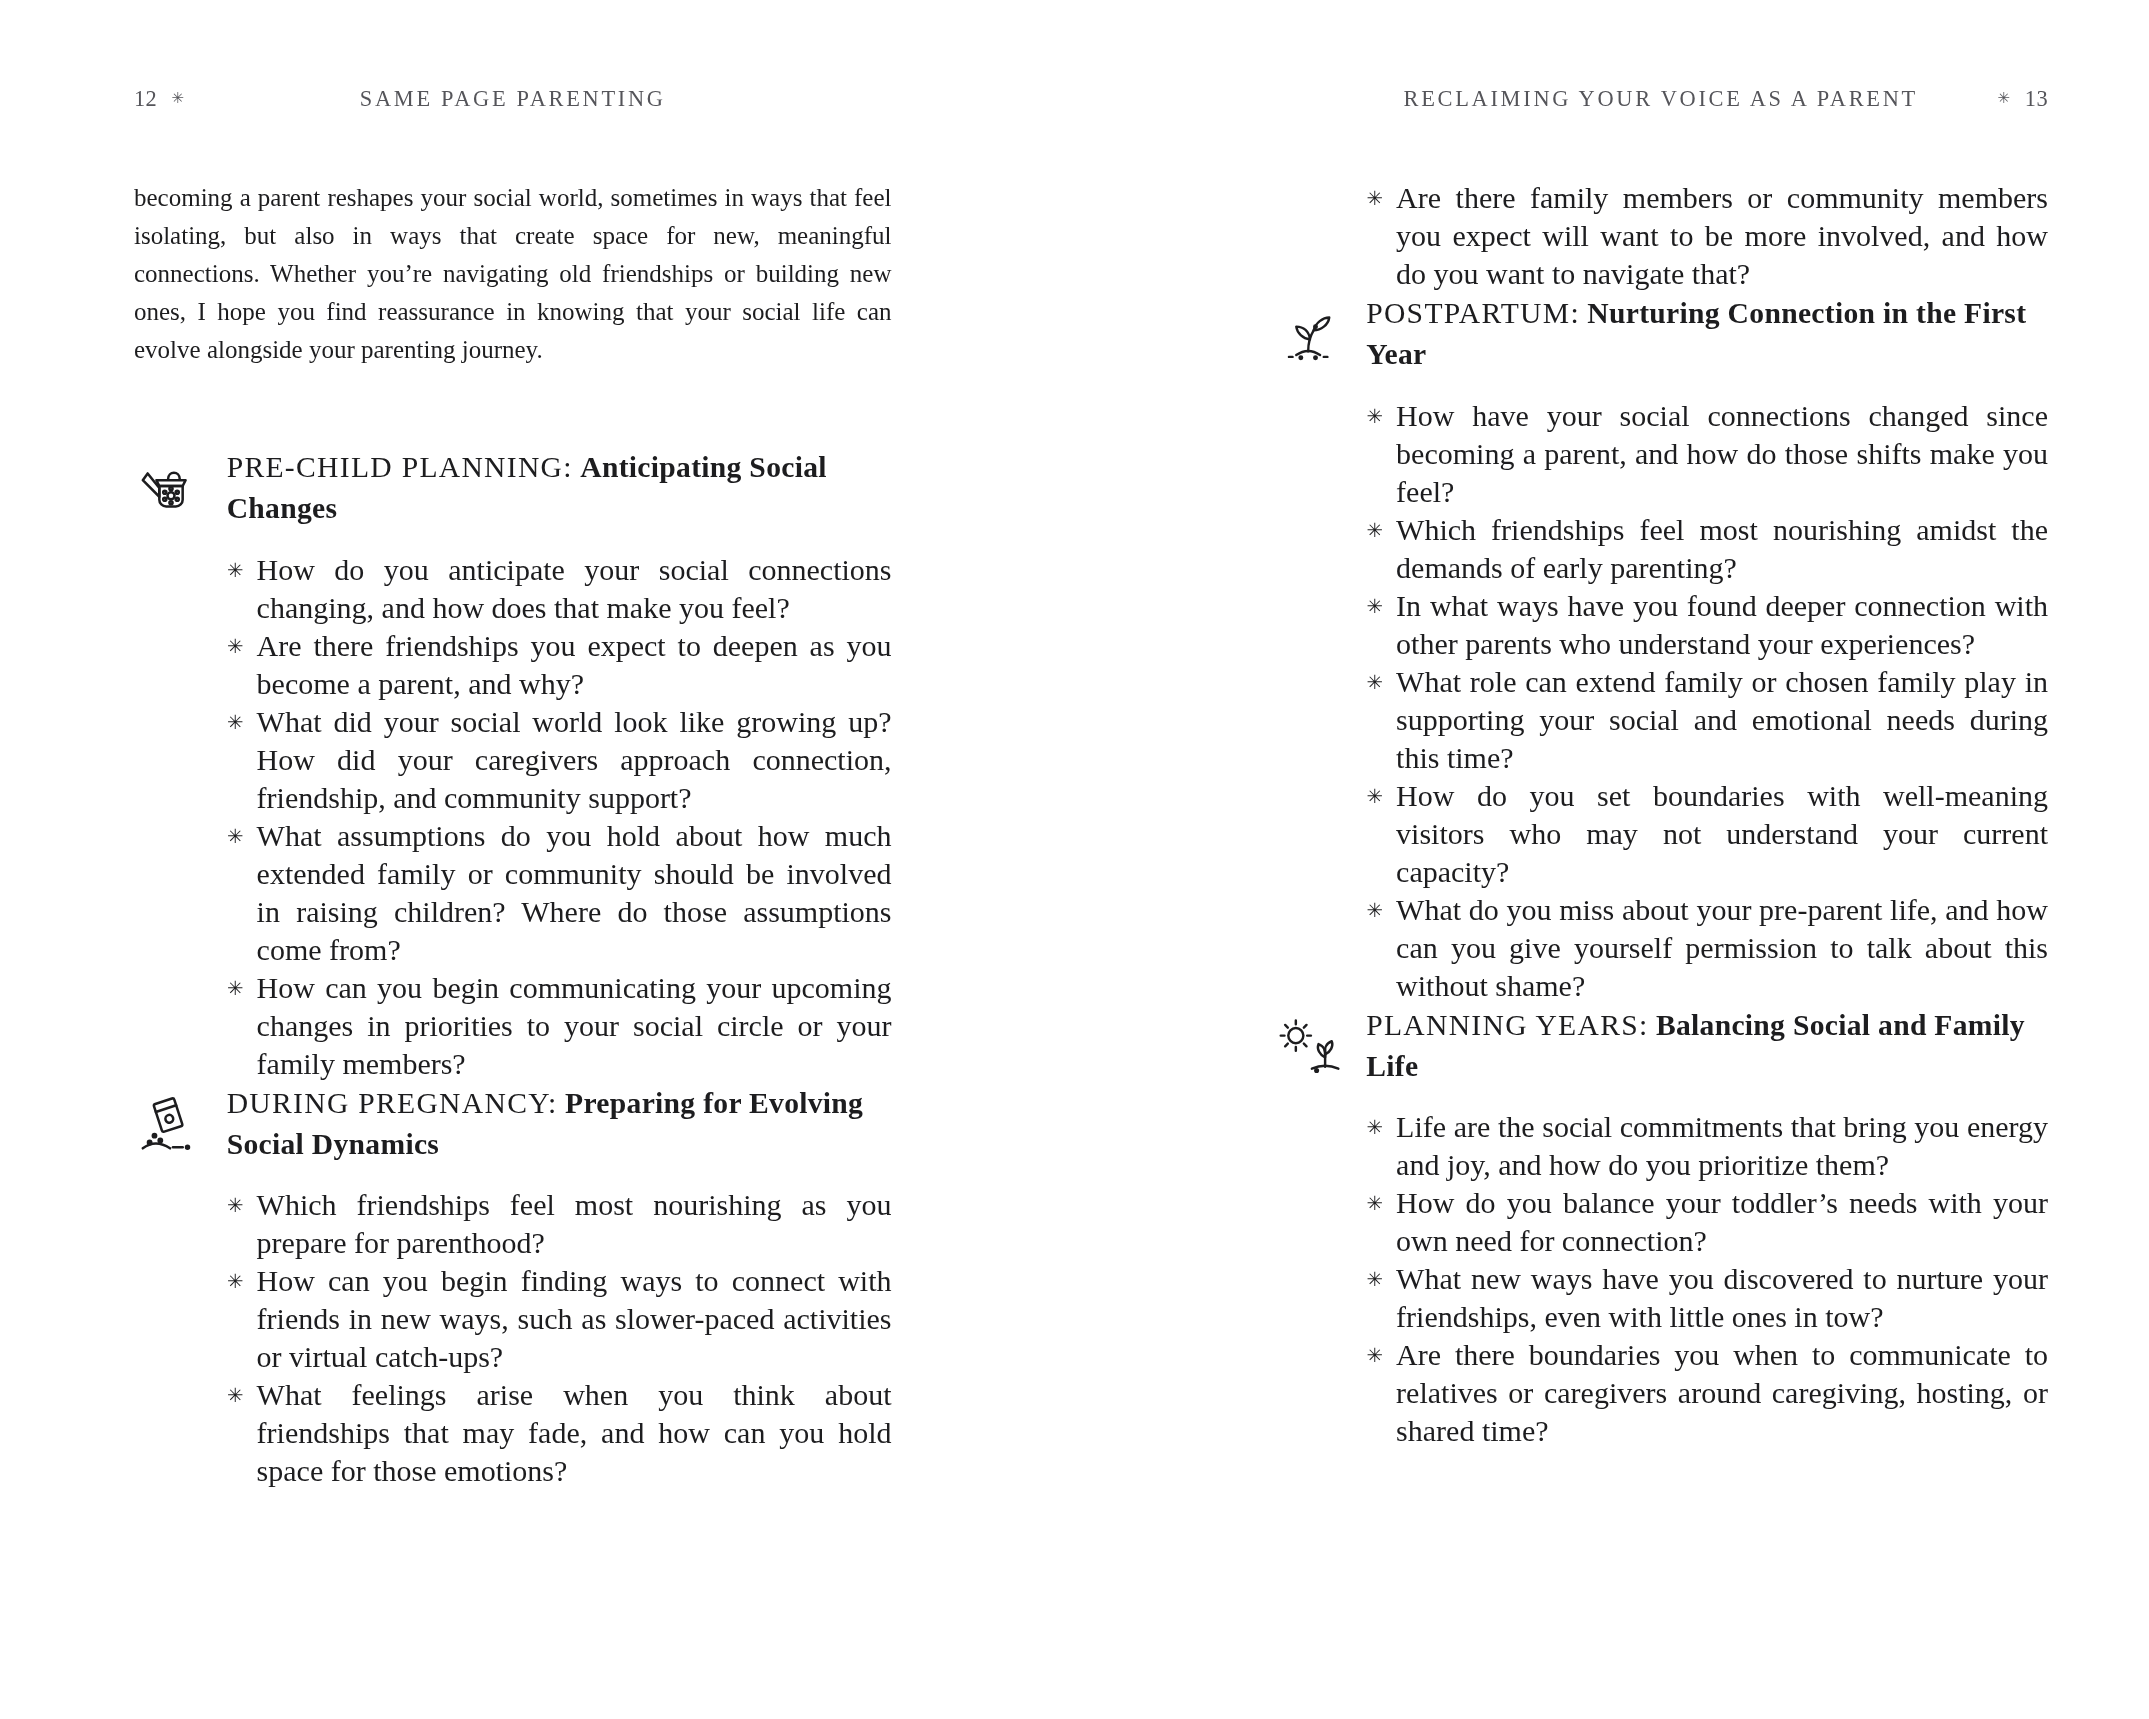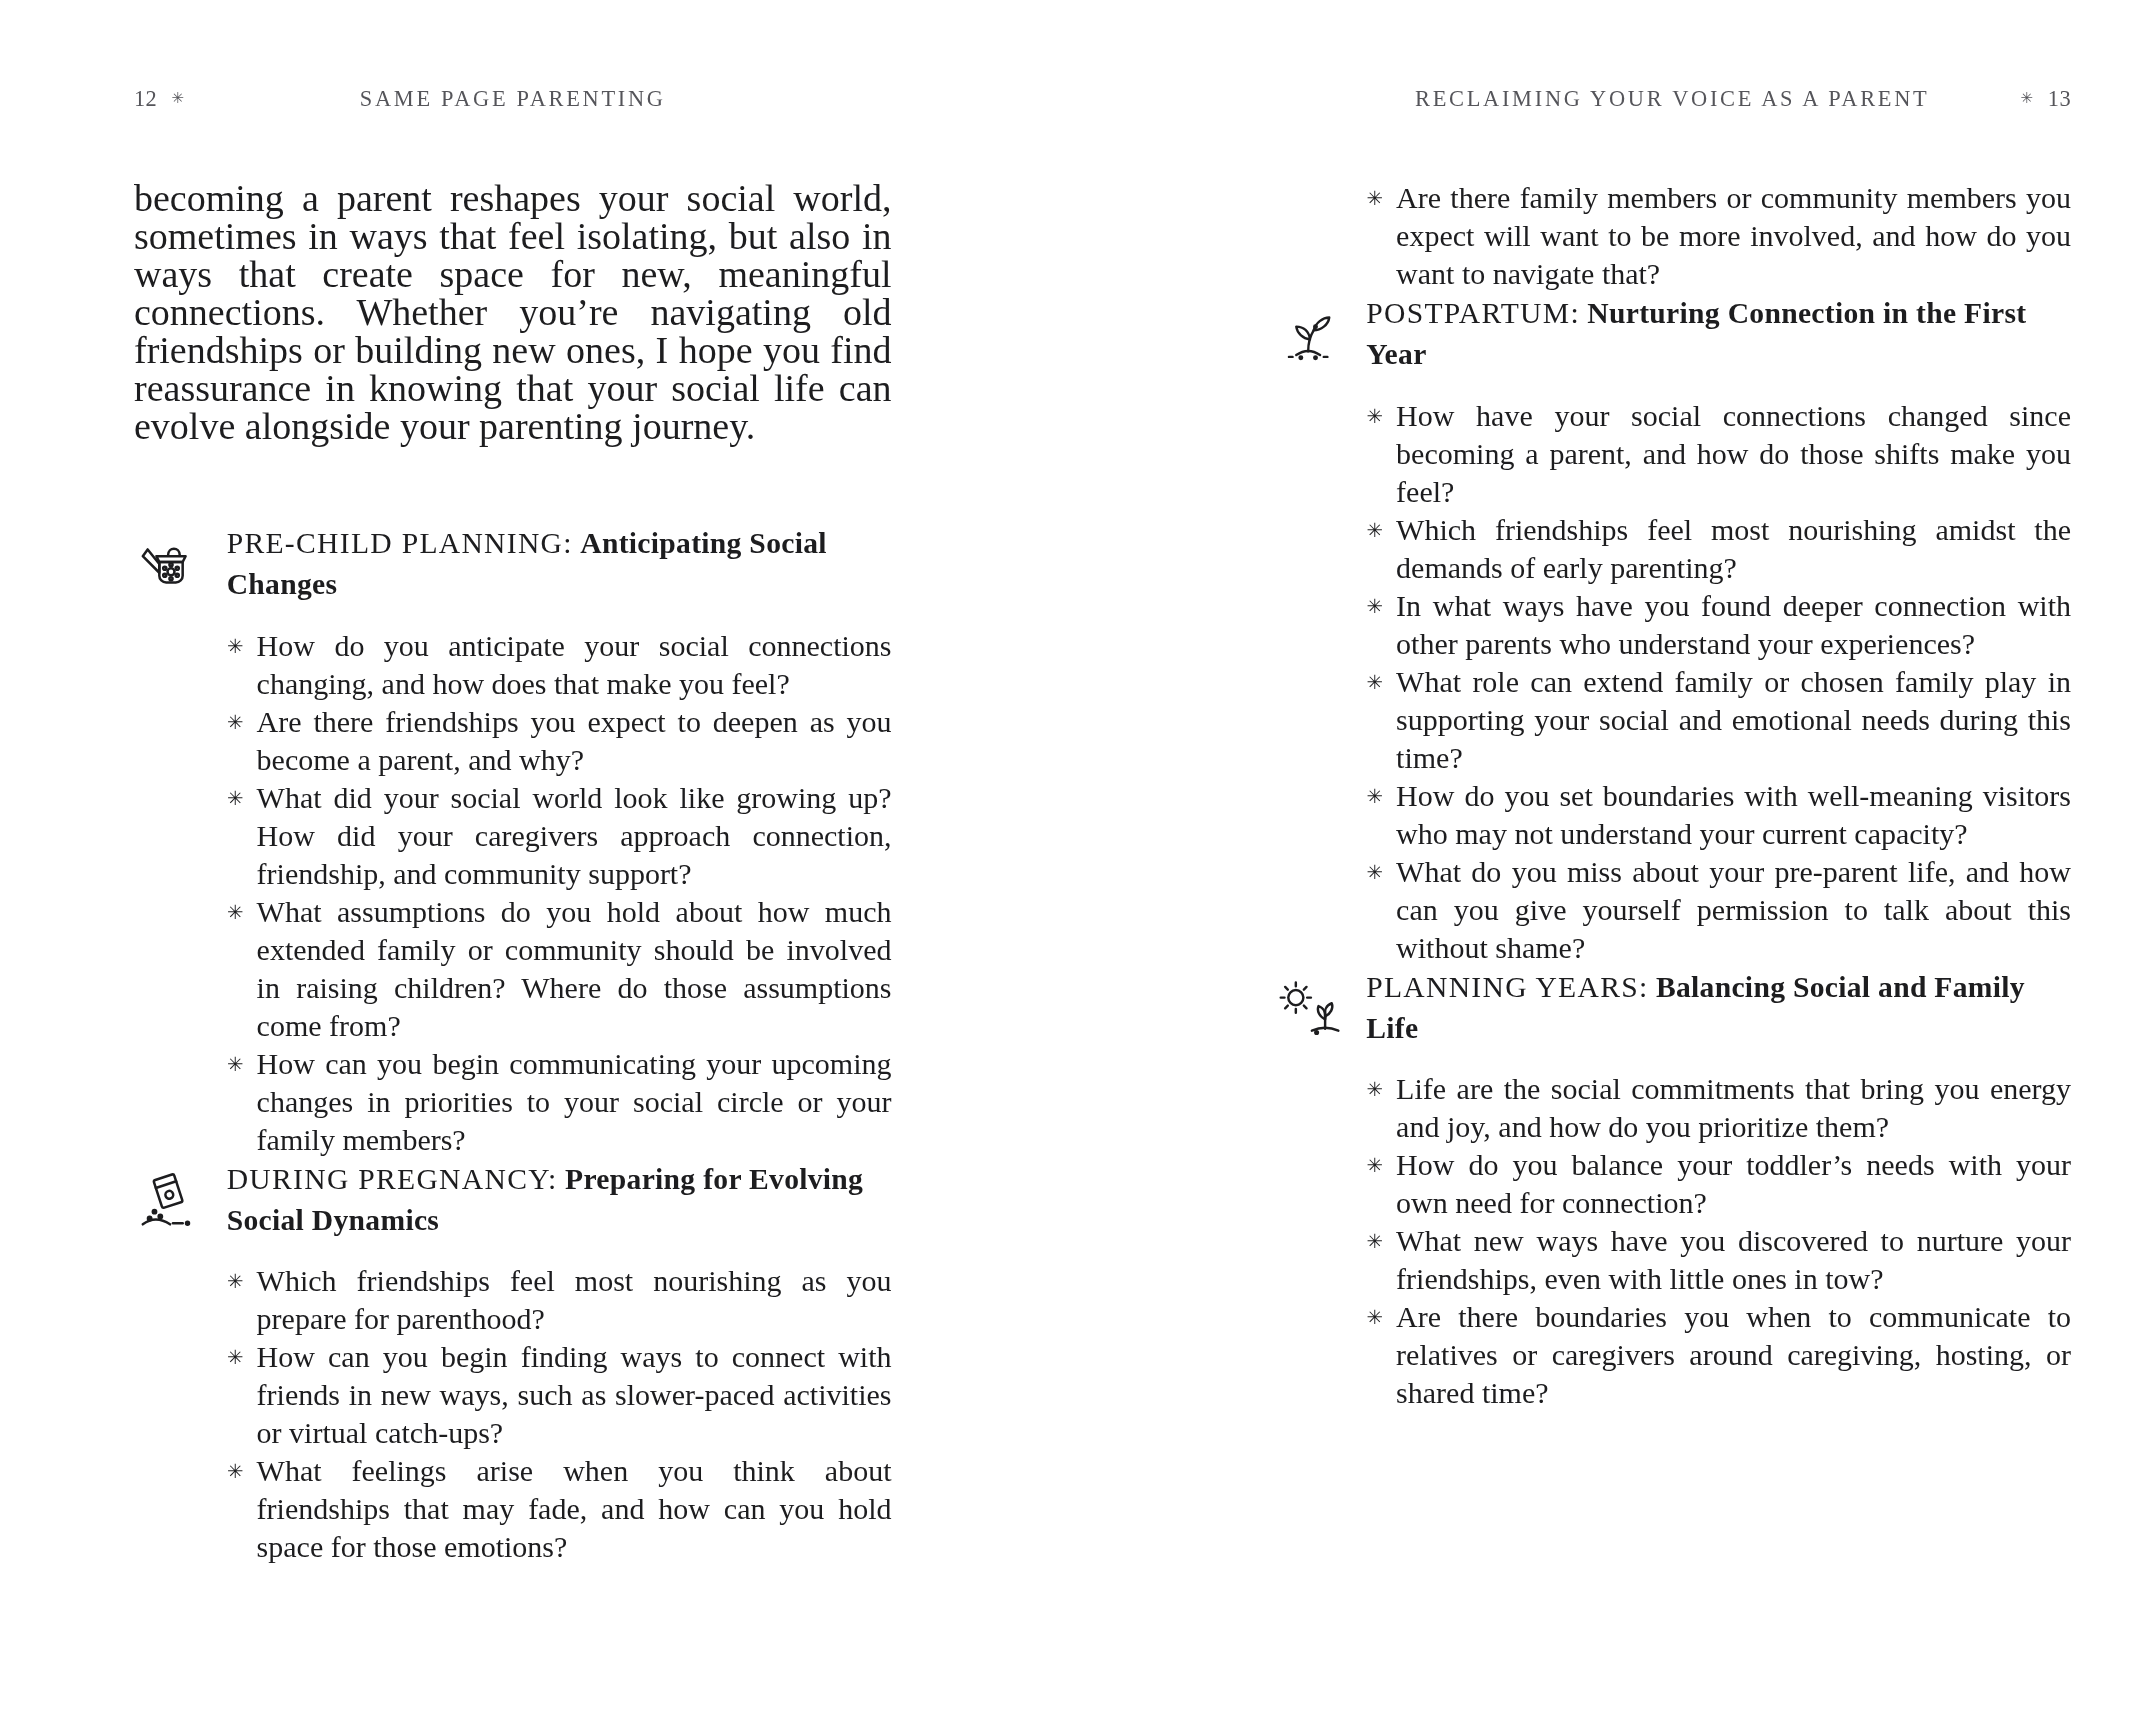--- a/index.html
+++ b/index.html
@@ -7,36 +7,36 @@
   html, body { width:2149px; height:1720px; }
   body {
     background:#ffffff;
     color:var(--text);
     font-family:"Liberation Serif","DejaVu Serif",serif;
     overflow:hidden;
   }
   .spread { display:flex; width:2149px; height:1720px; }
   .page { width:1075px; height:1356px; padding-top:86px; position:relative; }
   .page-left  { padding-left:134px; padding-right:183px; }
-  .page-right { padding-left:199px; padding-right:78px; }
+  .page-right { padding-left:199px; padding-right:101px; }
 
   .page-header {
     position:relative; height:30px; margin-bottom:63px;
     font-size:22.4px; letter-spacing:2.7px; color:var(--header);
     text-align:center; white-space:nowrap;
   }
   .page-num {
     position:absolute; top:0; display:inline-flex; align-items:center; gap:14.3px;
     letter-spacing:0.4px; font-size:22.4px; color:var(--header);
   }
   .page-num.pos-left  { left:0; }
   .page-num.pos-right { right:0; }
   .orn { font-size:15px; transform:translateY(-0.9px); }
 
-  .intro { font-size:38px; line-height:38px; text-align:justify; }
+  .intro { font-size:25px; line-height:38px; text-align:justify; }
 
   .section { }
   .section.section-first { margin-top:78px; }
 
   .heading { display:flex; align-items:center; gap:19.7px; }
   .icon-box { flex:0 0 73px; display:flex; justify-content:center; align-items:center; }
   .icon-box svg { display:block; stroke:var(--text); fill:none; stroke-width:2.6; stroke-linecap:round; stroke-linejoin:round; }
   .htext { font-size:29.6px; line-height:41px; }
   .hlabel { letter-spacing:1.3px; }
   .htitle { font-weight:700; letter-spacing:0.3px; }

